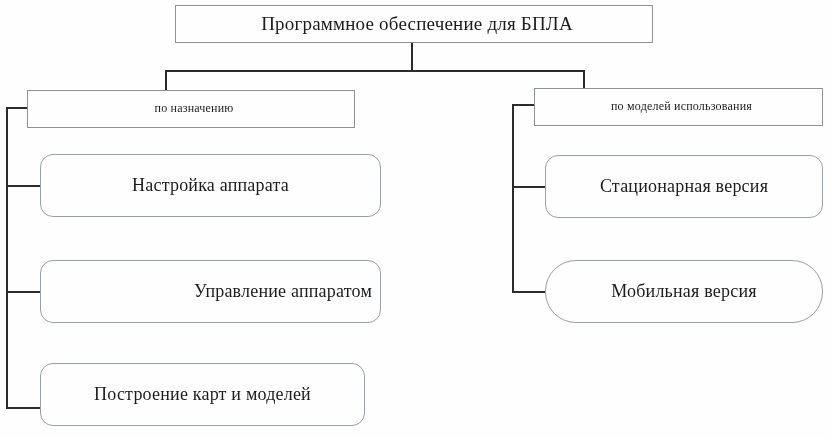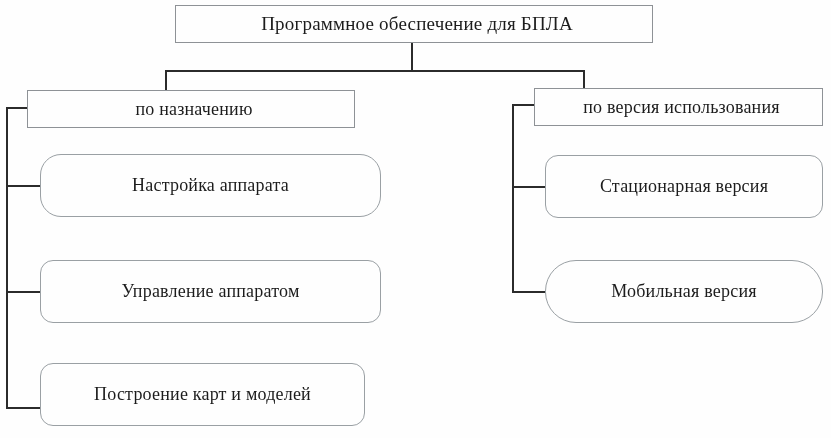--- a/index.html
+++ b/index.html
@@ -35,21 +35,21 @@
   .node.rounded {
     border: 1.2px solid #9aa0a4;
     border-radius: 13px;
   }
   .node .label {
     display: block;
     padding: 0 8px;
     white-space: nowrap;
   }
   .root-node { font-size: 19px; }
-  .branch-node { font-size: 18px; }
+  .branch-node { font-size: 12px; }
   .leaf-node { font-size: 18px; }
 
   .conn {
     position: absolute;
     background: #2b2b2b;
   }
   .conn.h { height: 2px; }
   .conn.v { width: 2px; }
 </style>
 </head>
@@ -78,28 +78,28 @@
 
   <div class="node rect root-node" style="left:175px; top:5px; width:478px; height:38px;">
     <span class="label">Программное обеспечение для БПЛА</span>
   </div>
 
   <div class="node rect branch-node" style="left:27px; top:90px; width:328px; height:38px;">
     <span class="label">по назначению</span>
   </div>
 
   <div class="node rect branch-node" style="left:534px; top:88px; width:289px; height:38px;">
-    <span class="label">по версия использования</span>
+    <span class="label">по моделей использования</span>
   </div>
 
-  <div class="node rounded leaf-node" style="left:40px; top:154px; width:341px; height:63px;border-radius:21px;">
+  <div class="node rounded leaf-node" style="left:40px; top:154px; width:341px; height:63px;">
     <span class="label">Настройка аппарата</span>
   </div>
 
-  <div class="node rounded leaf-node" style="left:40px; top:260px; width:341px; height:63px;">
+  <div class="node rounded leaf-node" style="left:40px; top:260px; width:341px; height:63px;justify-content:flex-end;">
     <span class="label">Управление аппаратом</span>
   </div>
 
   <div class="node rounded leaf-node" style="left:40px; top:363px; width:325px; height:63px;">
     <span class="label">Построение карт и моделей</span>
   </div>
 
   <div class="node rounded leaf-node" style="left:545px; top:155px; width:278px; height:63px;">
     <span class="label">Стационарная версия</span>
   </div>

